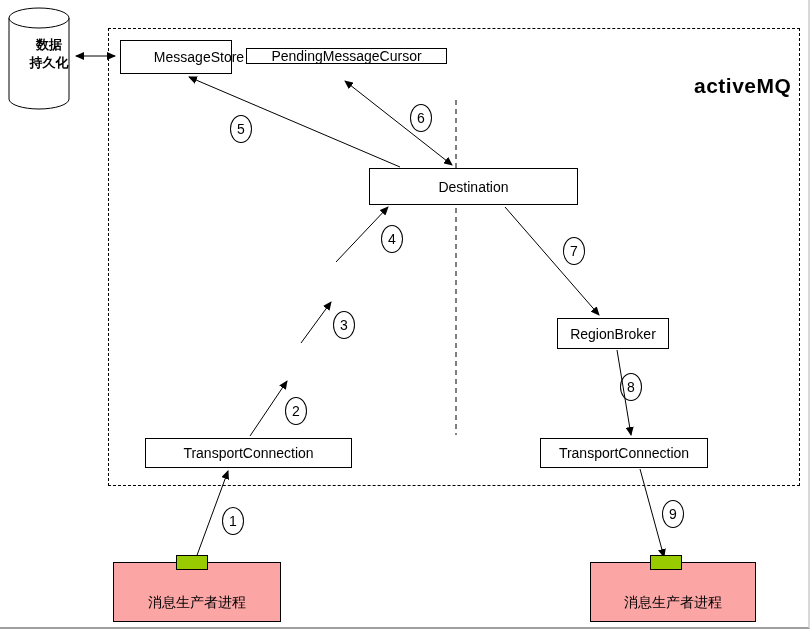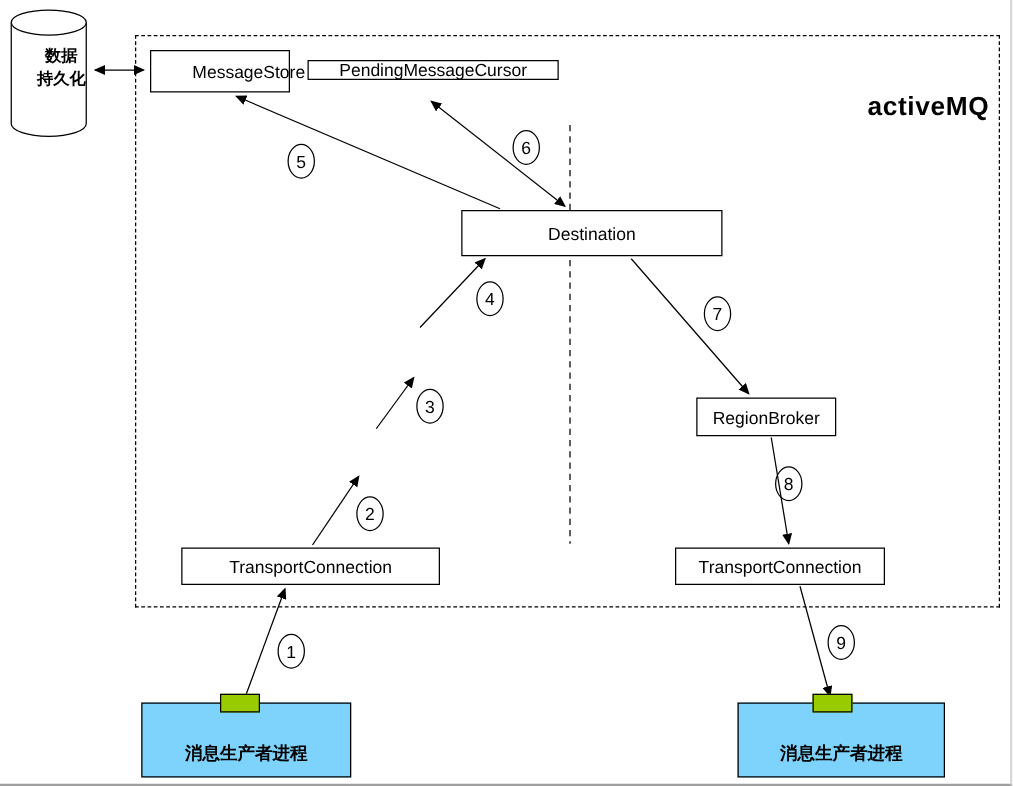--- a/index.html
+++ b/index.html
@@ -5,22 +5,22 @@
   html,body{margin:0;padding:0;background:#fff;}
   body{font-family:"Liberation Sans",sans-serif;color:#000;}
   .canvas{position:relative;width:810px;height:629px;background:#fff;overflow:hidden;
           border-right:2px solid #d8d8d8;border-bottom:2px solid #9f9f9f;box-sizing:border-box;}
   svg.overlay{position:absolute;left:0;top:0;width:810px;height:629px;pointer-events:none;}
   .dashed-region{position:absolute;left:108px;top:28px;width:692px;height:458px;
                  border:1px dashed #000;box-sizing:border-box;}
   .title{position:absolute;left:694px;top:30px;font-size:21px;font-weight:bold;letter-spacing:0.5px;margin-top:44px;}
   .node{position:absolute;border:1px solid #000;background:#fff;box-sizing:border-box;
         display:flex;align-items:center;justify-content:center;font-size:14px;white-space:nowrap;}
-  .proc{position:absolute;border:1px solid #000;background:#7dd3fc;box-sizing:border-box;
-        display:flex;align-items:flex-end;justify-content:center;font-size:14px;font-weight:bold;
+  .proc{position:absolute;border:1px solid #000;background:#fca5a5;box-sizing:border-box;
+        display:flex;align-items:flex-end;justify-content:center;font-size:14px;font-weight:normal;
         padding-bottom:9px;}
   .green-chip{position:absolute;border:1px solid #000;box-sizing:border-box;width:32px;height:15px;z-index:4;}
   .oval{position:absolute;width:20px;height:26px;border:1px solid #000;border-radius:50%;
         display:flex;align-items:center;justify-content:center;font-size:14px;background:#fff0;z-index:3;}
   .dbtext{position:absolute;left:8px;top:36px;width:58px;text-align:center;
           font-size:13px;font-weight:bold;line-height:18px;z-index:2;margin-left:12px;}
   .layer-boxes{position:absolute;left:0;top:0;width:810px;height:629px;z-index:2;}
 </style>
 </head>
 <body>

